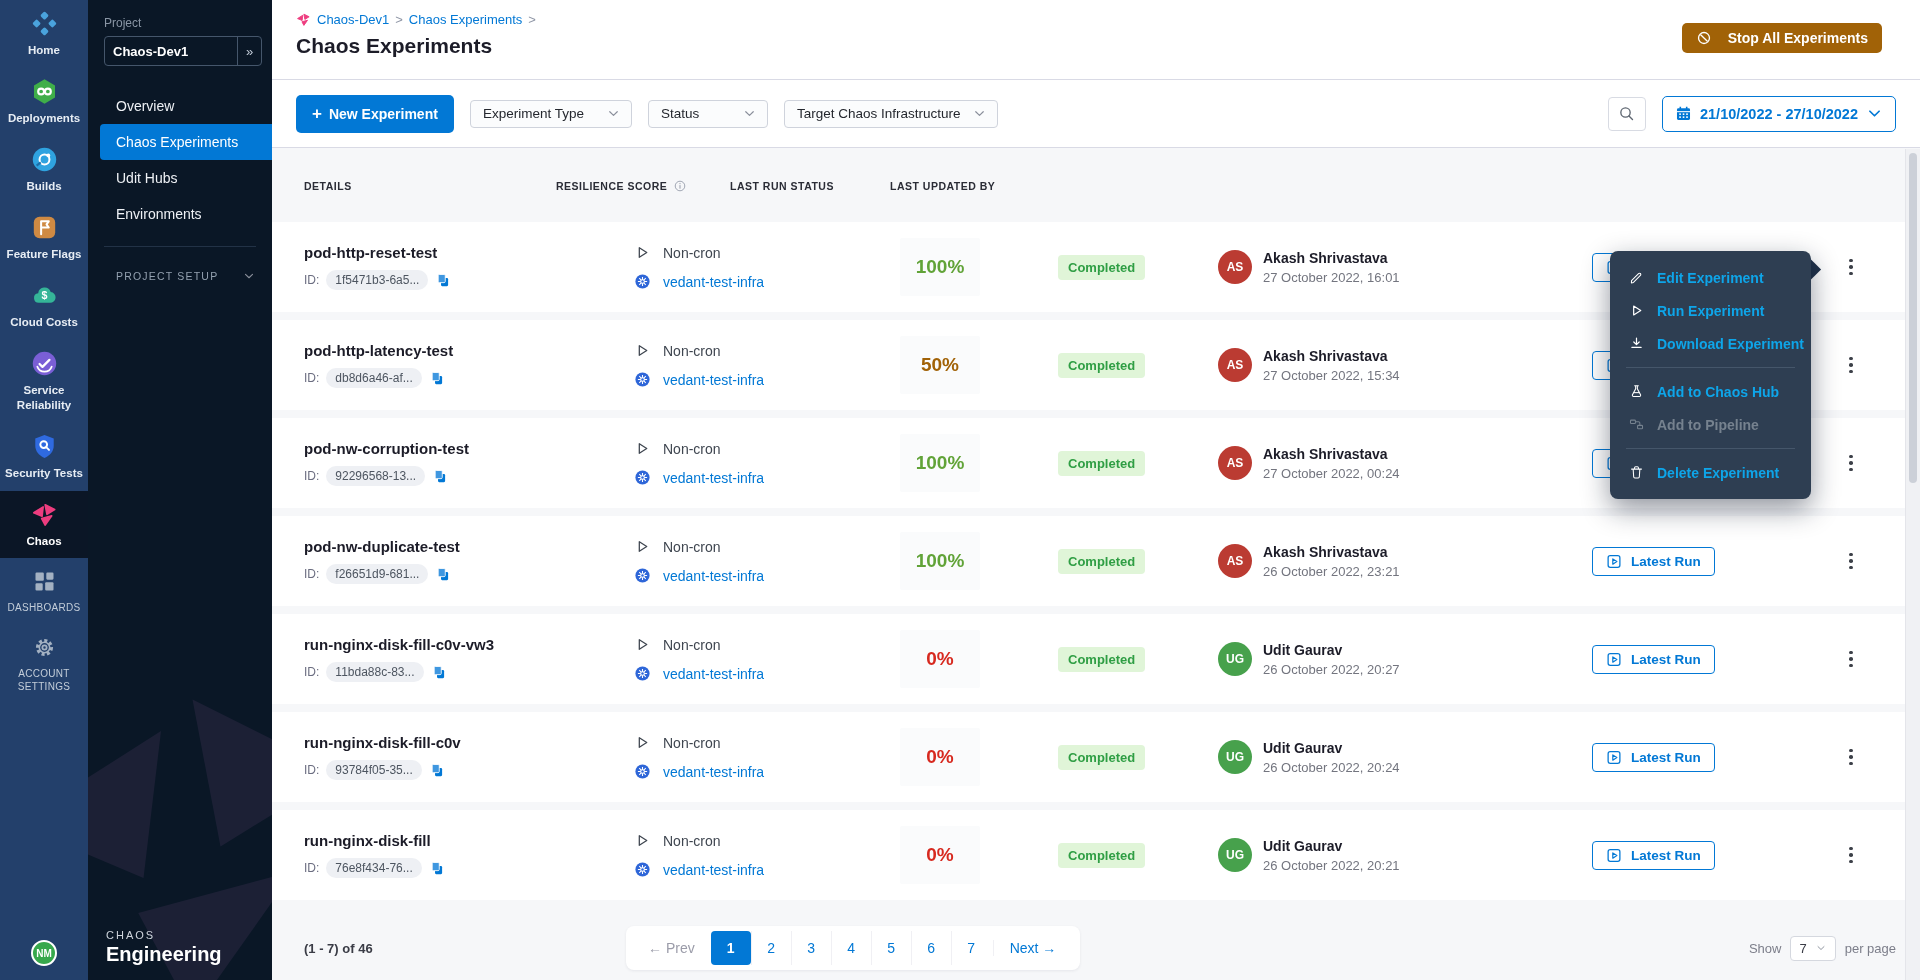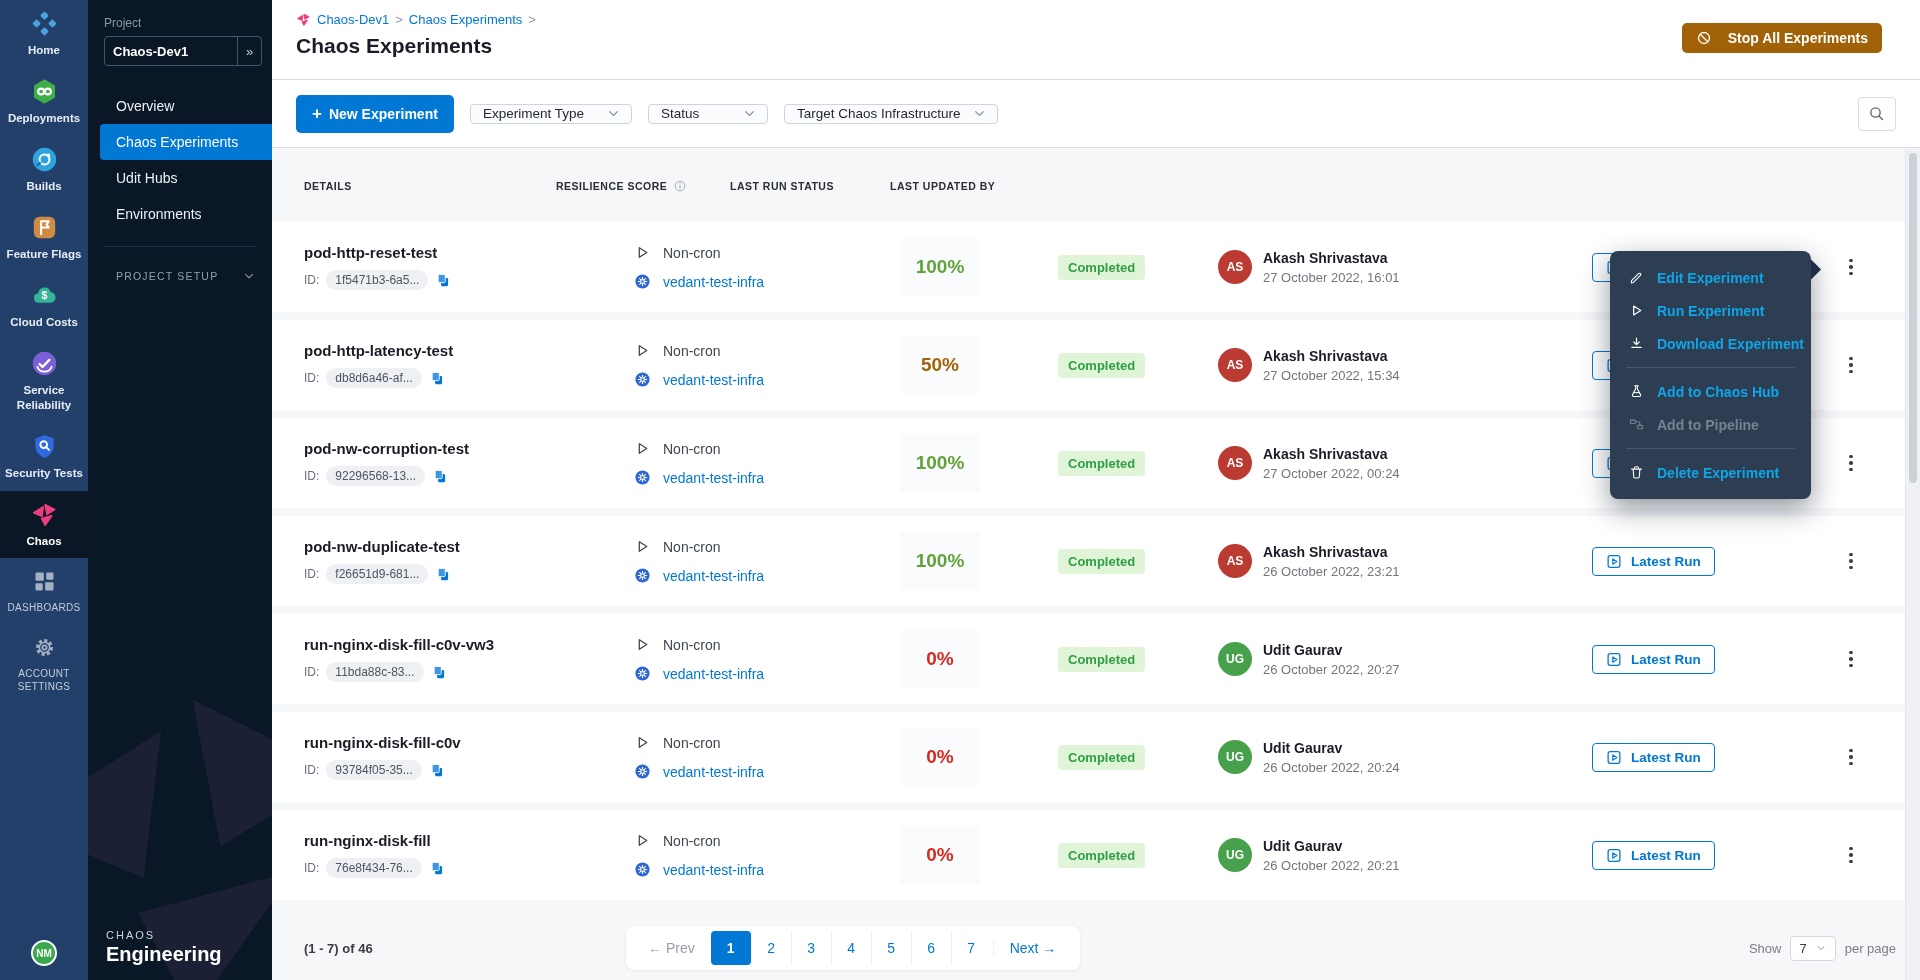--- a/index.html
+++ b/index.html
@@ -47,21 +47,21 @@
   .crumb-sep { color:#8f96a6; }
   .page-title { font-size:21px; font-weight:700; color:#1c1c28; margin-top:7px; }
   .stop-btn { position:absolute; right:38px; top:23px; display:flex; align-items:center; gap:16px; background:#a16207; color:#fff;
     font-size:14px; font-weight:700; border:none; border-radius:5px; padding:7px 14px; cursor:pointer; }
   .stop-btn .ic { width:16px; height:16px; display:flex; }
 
   .toolbar { background:#fff; height:68px; border-bottom:1px solid #d9dae5; display:flex; align-items:center; padding:0 24px; gap:16px; flex-shrink:0; }
   .new-btn { display:flex; align-items:center; gap:7px; background:#0278d5; color:#fff; border:none; border-radius:5px;
     font-size:14px; font-weight:700; padding:9px 16px; cursor:pointer; }
   .filter { display:flex; align-items:center; justify-content:space-between; border:1px solid #cfd3dc; background:#fbfcfd;
-    border-radius:4px; height:20px; padding:0 10px 0 12px; font-size:13.5px; color:#24272e; cursor:pointer; }
+    border-radius:4px; height:28px; padding:0 10px 0 12px; font-size:13.5px; color:#24272e; cursor:pointer; }
   .filter .chev { width:15px; height:15px; display:flex; }
   .f-type { width:162px; } .f-status { width:120px; } .f-infra { width:214px; }
   .search-btn { margin-left:auto; width:38px; height:34px; border:1px solid #d8dbe3; background:#fff; border-radius:4px;
     display:flex; align-items:center; justify-content:center; cursor:pointer; }
   .search-btn .ic { width:20px; height:20px; display:flex; }
   .date-btn { display:flex; align-items:center; gap:8px; border:1.5px solid #0278d5; color:#0278d5; background:#fff;
     border-radius:5px; height:36px; padding:0 12px; font-size:14.5px; font-weight:700; cursor:pointer; }
   .date-btn .ic { width:17px; height:17px; display:flex; }
 
   
@@ -339,20 +339,43 @@
           </div>
         </div>
       <button class="search-btn">
         <span class="ic">
             <svg viewBox="0 0 24 24" width="100%" height="100%" xmlns="http://www.w3.org/2000/svg">
               <circle cx="10.2" cy="10.2" r="5.6" stroke="#5d6570" stroke-width="1.6" fill="none"></circle>
               <path d="M14.4 14.4 18.6 18.6" stroke="#5d6570" stroke-width="1.6" stroke-linecap="round"></path>
             </svg>
           </span>
       </button>
+      <button class="date-btn">
+        <span class="ic">
+            <svg viewBox="0 0 24 24" width="100%" height="100%" xmlns="http://www.w3.org/2000/svg">
+              <path d="M7.5 2.6v3.6M16.5 2.6v3.6" stroke="#0278d5" stroke-width="2.2"></path>
+              <rect x="2.8" y="4.6" width="18.4" height="16.6" rx="2" fill="#0278d5"></rect>
+              <path d="M2.8 9.4h18.4" stroke="#fff" stroke-width="1.5"></path>
+              <g fill="#fff">
+                <rect x="6" y="11.8" width="2.3" height="2.3"></rect>
+                <rect x="10.9" y="11.8" width="2.3" height="2.3"></rect>
+                <rect x="15.8" y="11.8" width="2.3" height="2.3"></rect>
+                <rect x="6" y="16" width="2.3" height="2.3"></rect>
+                <rect x="10.9" y="16" width="2.3" height="2.3"></rect>
+                <rect x="15.8" y="16" width="2.3" height="2.3"></rect>
+              </g>
+            </svg>
+          </span>
+        <span>21/10/2022 - 27/10/2022</span>
+        <span class="ic">
+            <svg viewBox="0 0 24 24" width="100%" height="100%" xmlns="http://www.w3.org/2000/svg">
+              <path d="M5.5 8.8 12 15.2 18.5 8.8" stroke="#0278d5" stroke-width="2.4" fill="none" stroke-linecap="round" stroke-linejoin="round"></path>
+            </svg>
+          </span>
+      </button>
     </div>
 
     <div class="thead">
         <div class="th c-det">
           <span>DETAILS</span>
         </div>
         <div class="th c-score">
           <span>RESILIENCE SCORE</span>
           <span class="ic">
             <svg viewBox="0 0 24 24" width="100%" height="100%" xmlns="http://www.w3.org/2000/svg">

